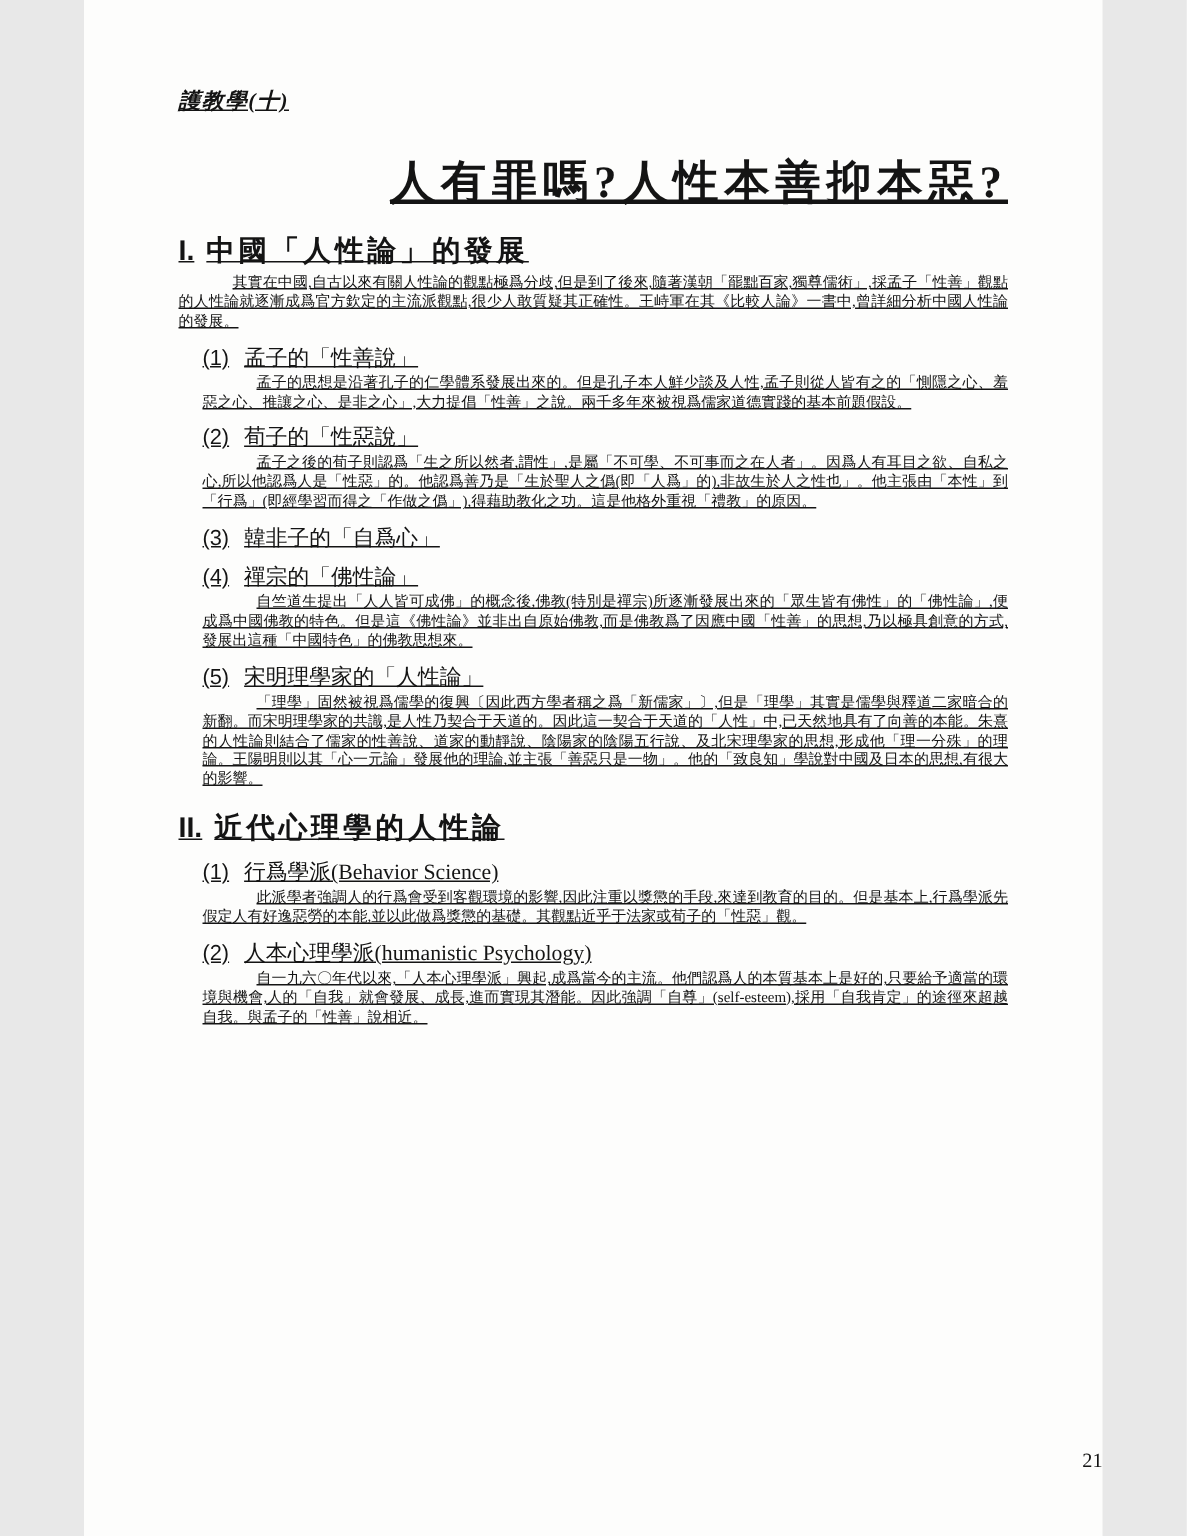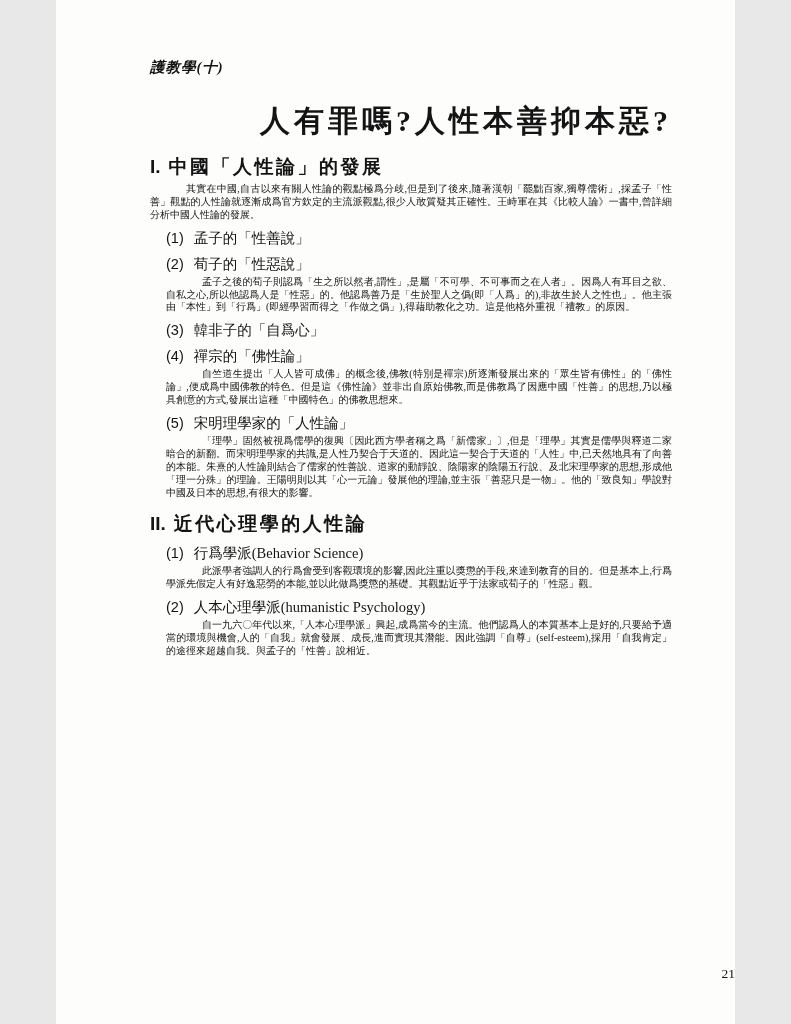--- a/index.html
+++ b/index.html
@@ -7,24 +7,25 @@
     padding: 0;
     background: #e8e8e8;
   }
   .page {
     position: relative;
     width: 679px;
     height: 1024px;
     margin: 0 auto;
     background: #fdfdfc;
     box-sizing: border-box;
-    padding: 58px 63px 0 94px;
+    padding: 58px 63px 0 63px;
     font-family: "Liberation Serif", "DejaVu Serif", serif;
     color: #141414;
     overflow: hidden;
+    text-decoration: underline;
   }
   .doc-header {
     font-style: italic;
     font-weight: bold;
     font-size: 14.5px;
     letter-spacing: 1px;
   }
   .doc-title {
     text-align: right;
     font-size: 30px;
@@ -76,20 +77,21 @@
 <div class="page">
   <div class="doc-header">護教學(十)</div>
   <h1 class="doc-title">人有罪嗎?人性本善抑本惡?</h1>
   <div id="sections">
   <section class="doc-section">
     <h2 class="section-heading"><span class="sec-num">I.</span><span class="sec-title">中國「人性論」的發展</span></h2>
     <p class="intro">其實在中國,自古以來有關人性論的觀點極爲分歧,但是到了後來,隨著漢朝「罷黜百家,獨尊儒術」,採孟子「性善」觀點的人性論就逐漸成爲官方欽定的主流派觀點,很少人敢質疑其正確性。王峙軍在其《比較人論》一書中,曾詳細分析中國人性論的發展。</p>
     <div class="items">
   <div class="doc-item">
     <h3 class="item-heading"><span class="item-label">(1)</span><span class="item-title">孟子的「性善說」</span></h3>
+    <p class="item-body">孟子的思想是沿著孔子的仁學體系發展出來的。但是孔子本人鮮少談及人性,孟子則從人皆有之的「惻隱之心、羞惡之心、推讓之心、是非之心」,大力提倡「性善」之說。兩千多年來被視爲儒家道德實踐的基本前題假設。</p>
   </div>
 
   <div class="doc-item">
     <h3 class="item-heading"><span class="item-label">(2)</span><span class="item-title">荀子的「性惡說」</span></h3>
     <p class="item-body">孟子之後的荀子則認爲「生之所以然者,謂性」,是屬「不可學、不可事而之在人者」。因爲人有耳目之欲、自私之心,所以他認爲人是「性惡」的。他認爲善乃是「生於聖人之僞(即「人爲」的),非故生於人之性也」。他主張由「本性」到「行爲」(即經學習而得之「作做之僞」),得藉助教化之功。這是他格外重視「禮教」的原因。</p>
   </div>
 
   <div class="doc-item">
     <h3 class="item-heading"><span class="item-label">(3)</span><span class="item-title">韓非子的「自爲心」</span></h3>
   </div>

